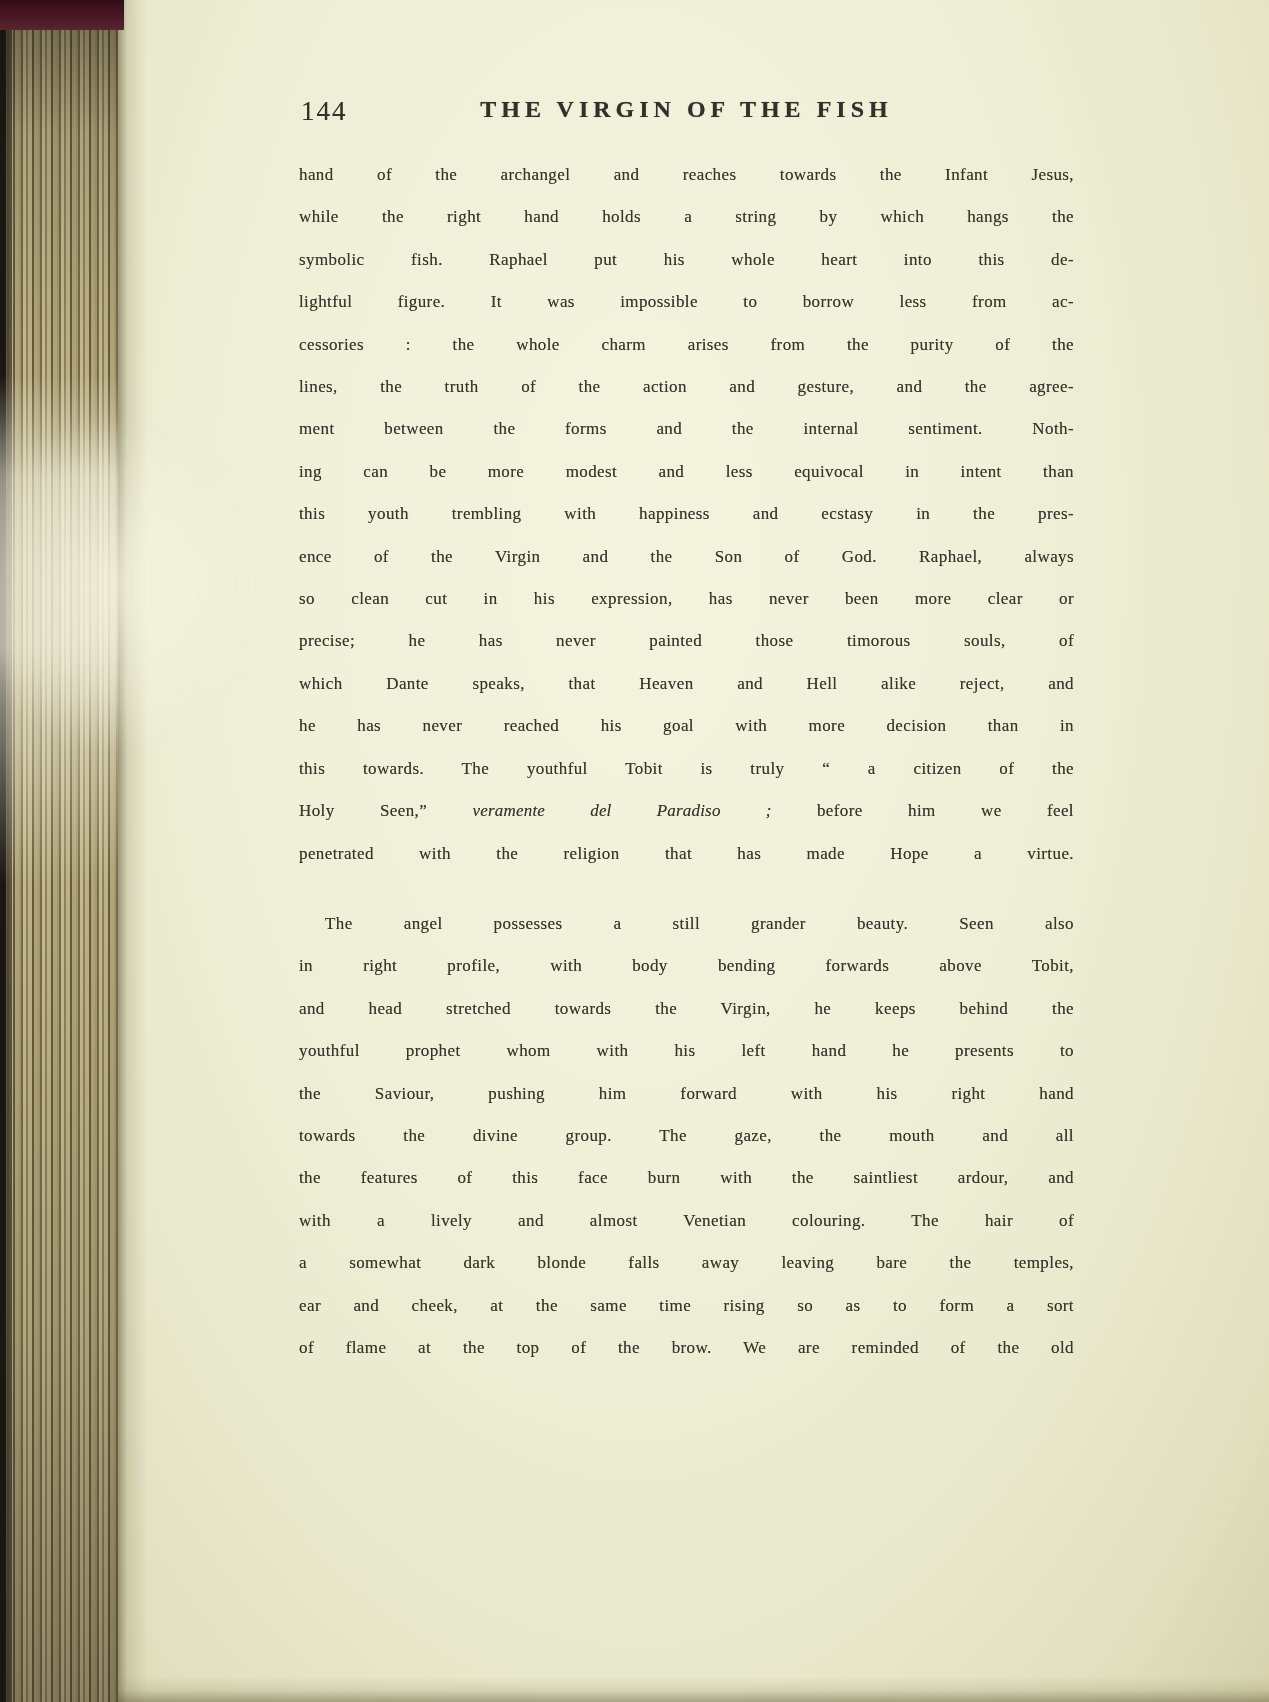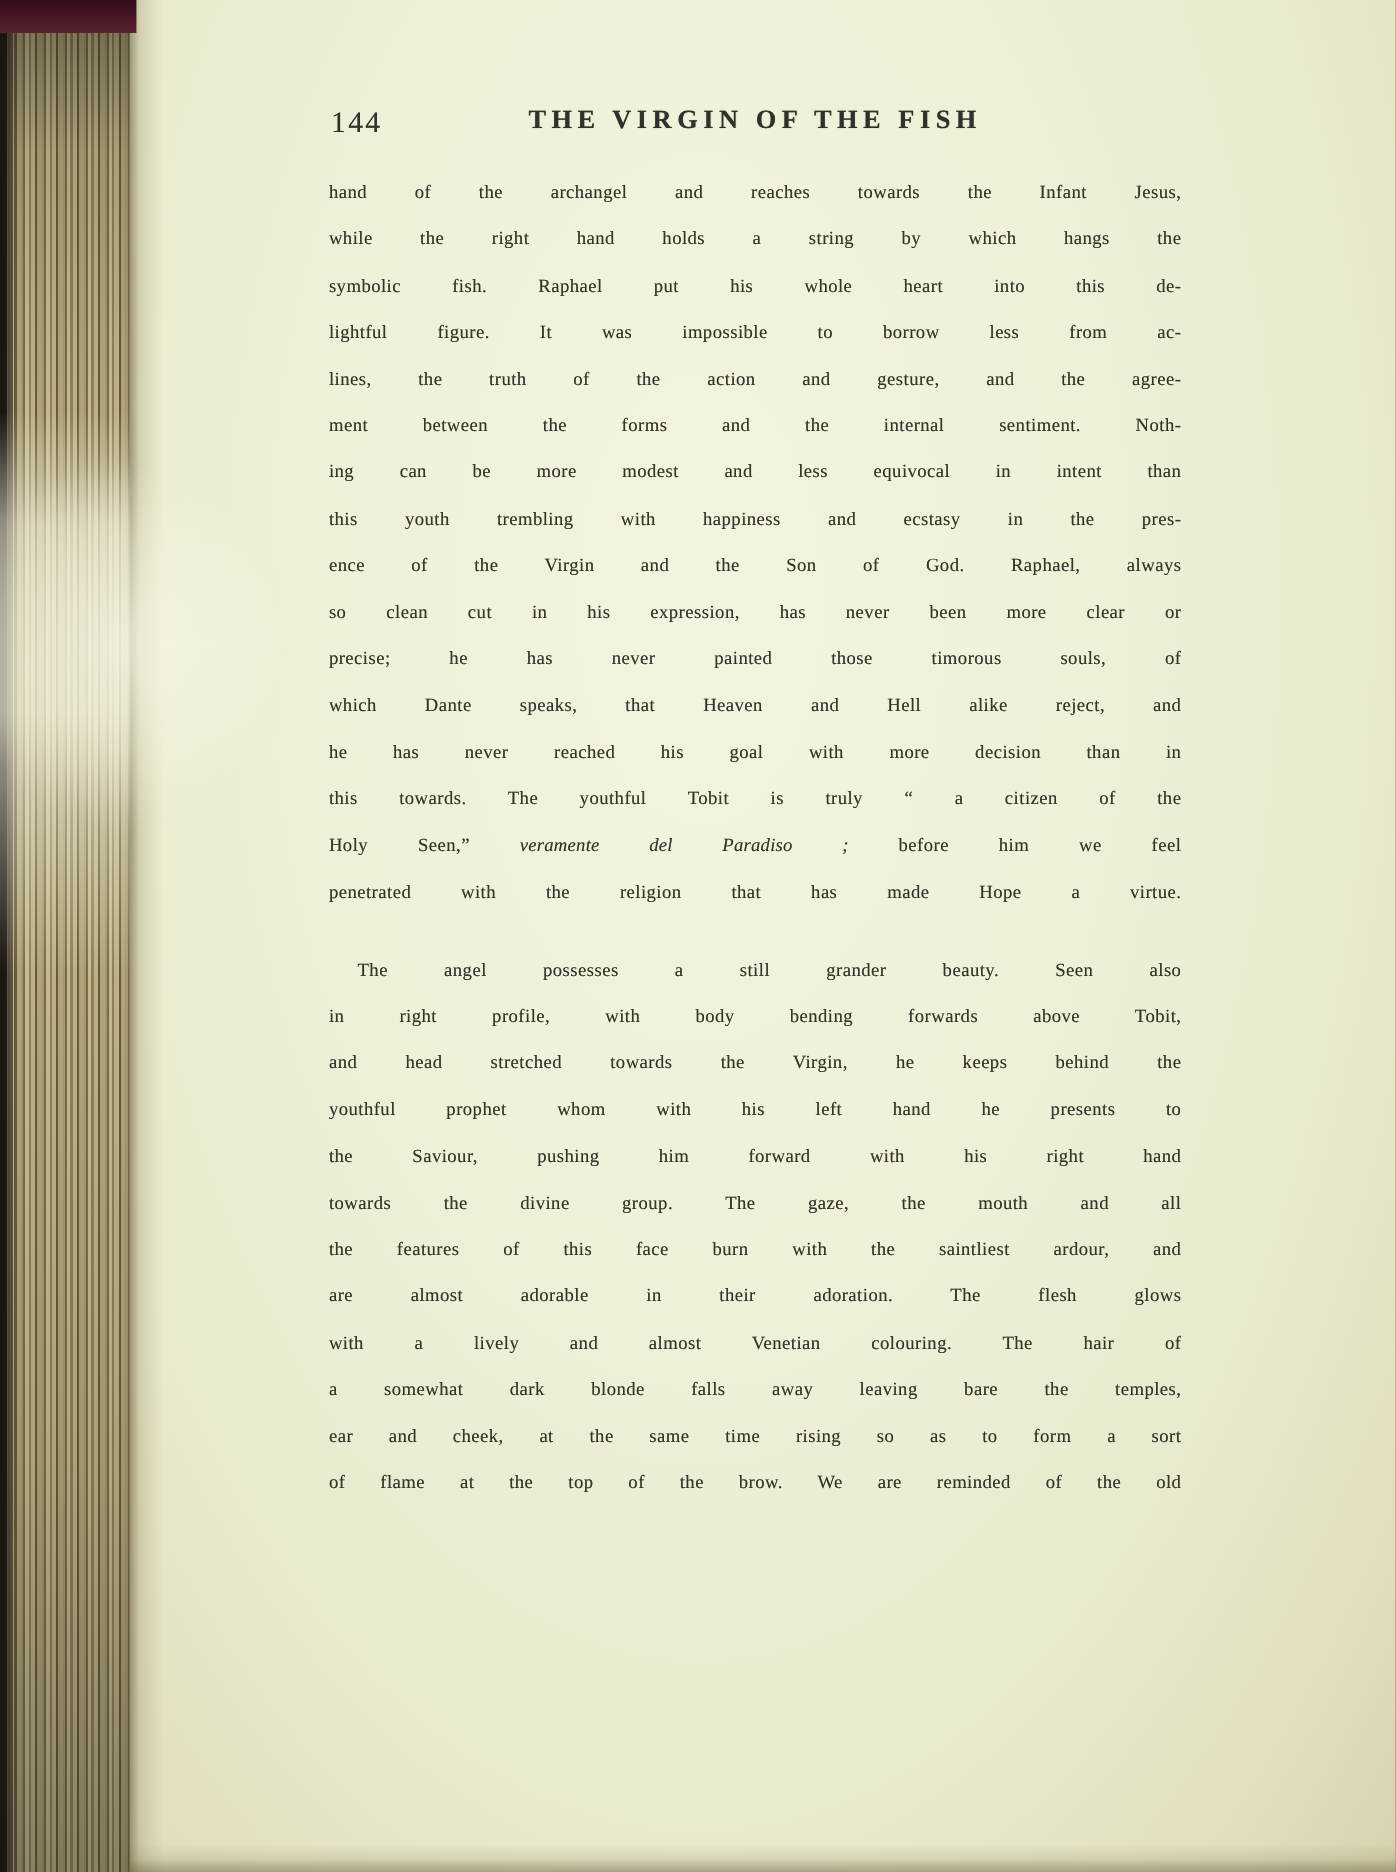--- a/index.html
+++ b/index.html
@@ -1,21 +1,21 @@
 <!DOCTYPE html>
 <html><head>
 <meta charset="utf-8">
 <style>
   html, body { margin: 0; padding: 0; background: #111; }
   .book {
     position: relative;
     width: 1269px;
     height: 1702px;
     overflow: hidden;
-    background: #b91c1c;
+    background: #6d28d9;
     font-family: "Liberation Serif", "DejaVu Serif", serif;
   }
 
   
   .edges {
     position: absolute;
     left: 0; top: 0; bottom: 0;
     width: 122px;
     z-index: 1;
     background:
@@ -133,40 +133,40 @@
     <div class="content">
       <div class="header">
         <span class="pagenum">144</span>
         <span class="running-title">THE VIRGIN OF THE FISH</span>
       </div>
       <div class="bodytext">
           <div class="line"><span>hand of the archangel and reaches towards the Infant Jesus,</span></div>
           <div class="line"><span>while the right hand holds a string by which hangs the</span></div>
           <div class="line"><span>symbolic fish.  Raphael put his whole heart into this de-</span></div>
           <div class="line"><span>lightful figure.  It was impossible to borrow less from ac-</span></div>
+          <div class="line"><span>cessories : the whole charm arises from the purity of the</span></div>
           <div class="line"><span>lines, the truth of the action and gesture, and the agree-</span></div>
           <div class="line"><span>ment between the forms and the internal sentiment.  Noth-</span></div>
           <div class="line"><span>ing can be more modest and less equivocal in intent than</span></div>
           <div class="line"><span>this youth trembling with happiness and ecstasy in the pres-</span></div>
           <div class="line"><span>ence of the Virgin and the Son of God.  Raphael, always</span></div>
           <div class="line"><span>so clean cut in his expression, has never been more clear or</span></div>
           <div class="line"><span>precise; he has never painted those timorous souls, of</span></div>
           <div class="line"><span>which Dante speaks, that Heaven and Hell alike reject, and</span></div>
           <div class="line"><span>he has never reached his goal with more decision than in</span></div>
           <div class="line"><span>this towards.  The youthful Tobit is truly “ a citizen of the</span></div>
           <div class="line"><span>Holy Seen,” </span><em>veramente del Paradiso ;</em><span> before him we feel</span></div>
           <div class="line"><span>penetrated with the religion that has made Hope a virtue.</span></div>
           <div class="line indent"><span>The angel possesses a still grander beauty.  Seen also</span></div>
           <div class="line"><span>in right profile, with body bending forwards above Tobit,</span></div>
           <div class="line"><span>and head stretched towards the Virgin, he keeps behind the</span></div>
           <div class="line"><span>youthful prophet whom with his left hand he presents to</span></div>
           <div class="line"><span>the Saviour, pushing him forward with his right hand</span></div>
           <div class="line"><span>towards the divine group.  The gaze, the mouth and all</span></div>
           <div class="line"><span>the features of this face burn with the saintliest ardour, and</span></div>
-          <div class="line"><span>are almost adorable in their adoration.  The flesh glows</span></div>
           <div class="line"><span>with a lively and almost Venetian colouring.  The hair of</span></div>
           <div class="line"><span>a somewhat dark blonde falls away leaving bare the temples,</span></div>
           <div class="line"><span>ear and cheek, at the same time rising so as to form a sort</span></div>
           <div class="line"><span>of flame at the top of the brow.  We are reminded of the old</span></div>
         </div>
     </div>
   </div>
   <div class="blur-spot"></div>
   <div class="spine-corner"></div>
 </div>

